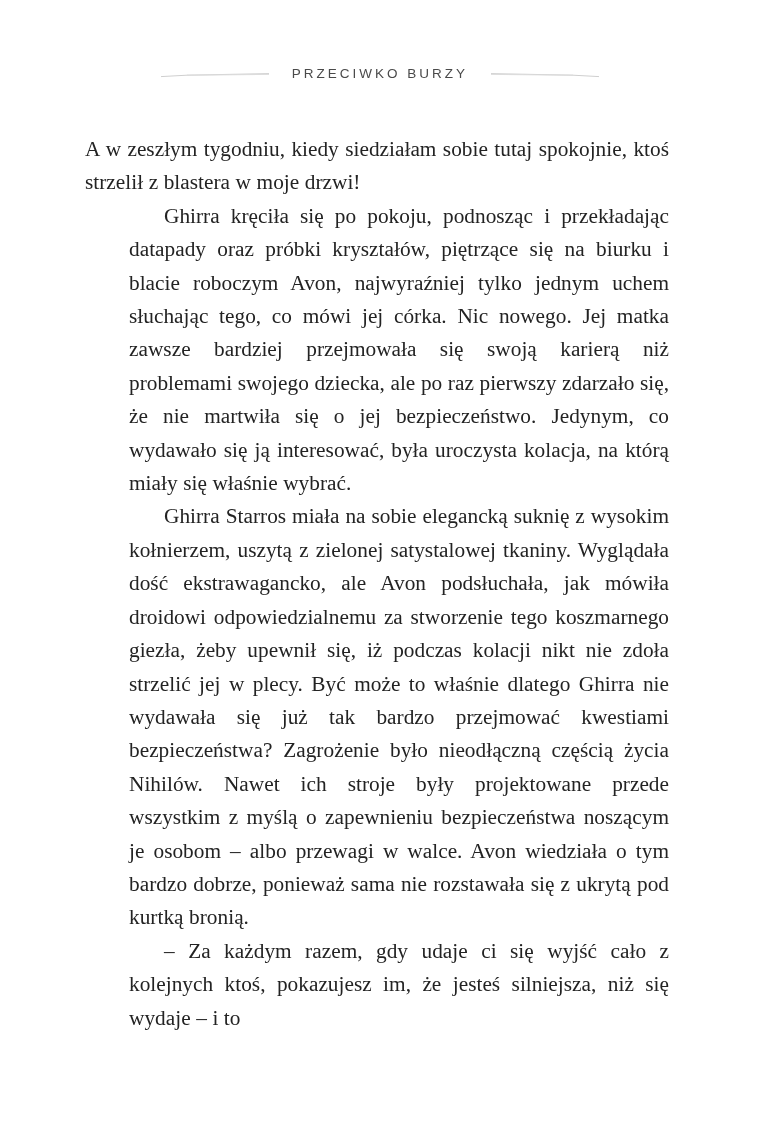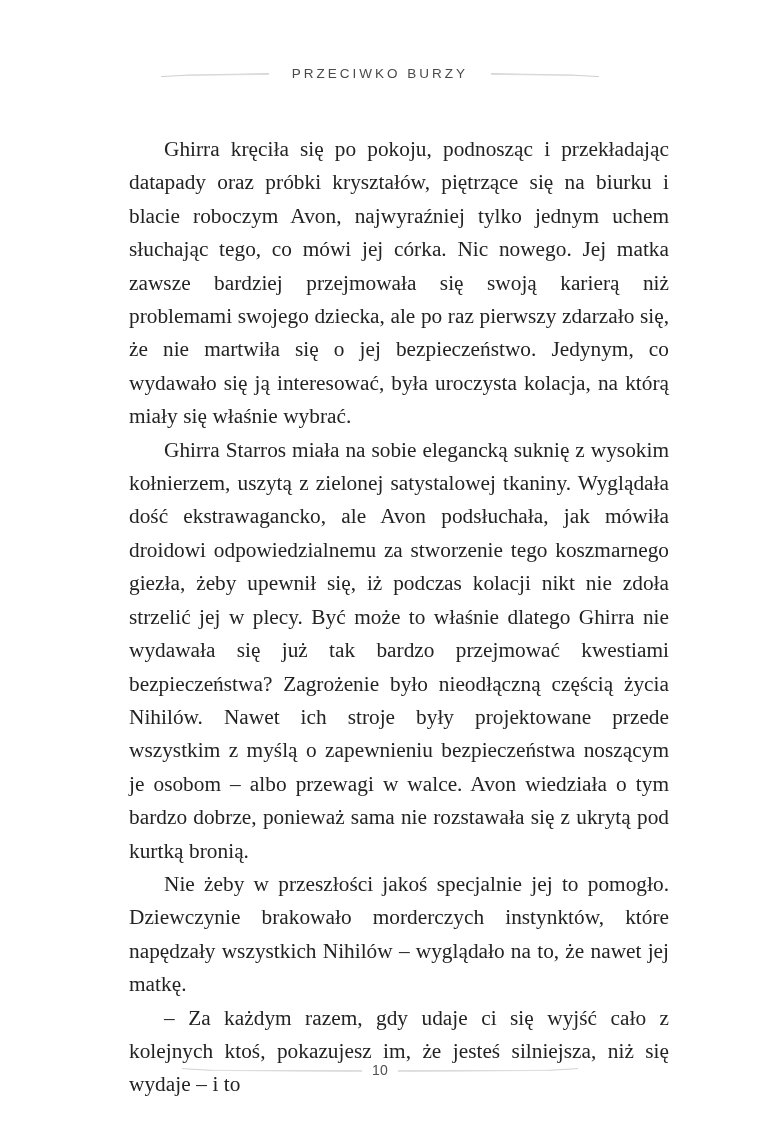--- a/index.html
+++ b/index.html
@@ -116,35 +116,20 @@
     <span class="running-head-title">PRZECIWKO BURZY</span>
     <span class="rule">
       <svg width="108" height="14" viewBox="0 0 108 14" aria-hidden="true">
         <path d="M108 9.6 L82 8.2 L0 6.6" fill="none" stroke="#cfcfcf" stroke-width="1"></path>
         <path d="M82 8.2 L0 7.4" fill="none" stroke="#dcdcdc" stroke-width="1"></path>
       </svg>
     </span>
   </div>
 
   <div class="content">
+    <p class="para">A w zeszłym tygodniu, kiedy siedziałam sobie tutaj spokojnie, ktoś strzelił z blastera w moje drzwi!</p>
     <p class="para indent">Ghirra kręciła się po pokoju, podnosząc i przekładając datapady oraz próbki kryształów, piętrzące się na biurku i blacie roboczym Avon, najwyraźniej tylko jednym uchem słuchając tego, co mówi jej córka. Nic nowego. Jej matka zawsze bardziej przejmowała się swoją karierą niż problemami swojego dziecka, ale po raz pierwszy zdarzało się, że nie martwiła się o jej bezpieczeństwo. Jedynym, co wydawało się ją interesować, była uroczysta kolacja, na którą miały się właśnie wybrać.</p>
     <p class="para indent">Ghirra Starros miała na sobie elegancką suknię z wysokim kołnierzem, uszytą z zielonej satystalowej tkaniny. Wyglądała dość ekstrawagancko, ale Avon podsłuchała, jak mówiła droidowi odpowiedzialnemu za stworzenie tego koszmarnego giezła, żeby upewnił się, iż podczas kolacji nikt nie zdoła strzelić jej w plecy. Być może to właśnie dlatego Ghirra nie wydawała się już tak bardzo przejmować kwestiami bezpieczeństwa? Zagrożenie było nieodłączną częścią życia Nihilów. Nawet ich stroje były projektowane przede wszystkim z myślą o zapewnieniu bezpieczeństwa noszącym je osobom – albo przewagi w walce. Avon wiedziała o tym bardzo dobrze, ponieważ sama nie rozstawała się z ukrytą pod kurtką bronią.</p>
-    <p class="para indent">Nie żeby w przeszłości jakoś specjalnie jej to pomogło. Dziewczynie brakowało morderczych instynktów, które napędzały wszystkich Nihilów – wyglądało na to, że nawet jej matkę.</p>
     <p class="para indent">– Za każdym razem, gdy udaje ci się wyjść cało z kolejnych ktoś, pokazujesz im, że jesteś silniejsza, niż się wydaje – i to</p>
   </div>
 
-  <div class="folio">
-    <span class="rule">
-      <svg width="180" height="14" viewBox="0 0 180 14" aria-hidden="true">
-        <path d="M0 5.6 L30 7.4 L180 7.8" fill="none" stroke="#d2d2d2" stroke-width="1"></path>
-        <path d="M30 7.4 L180 8.6" fill="none" stroke="#e0e0e0" stroke-width="1"></path>
-      </svg>
-    </span>
-    <span class="folio-number">10</span>
-    <span class="rule">
-      <svg width="180" height="14" viewBox="0 0 180 14" aria-hidden="true">
-        <path d="M180 5.6 L150 7.4 L0 7.8" fill="none" stroke="#d2d2d2" stroke-width="1"></path>
-        <path d="M150 7.4 L0 8.6" fill="none" stroke="#e0e0e0" stroke-width="1"></path>
-      </svg>
-    </span>
-  </div>
 
 </div>
 
 </body></html>

